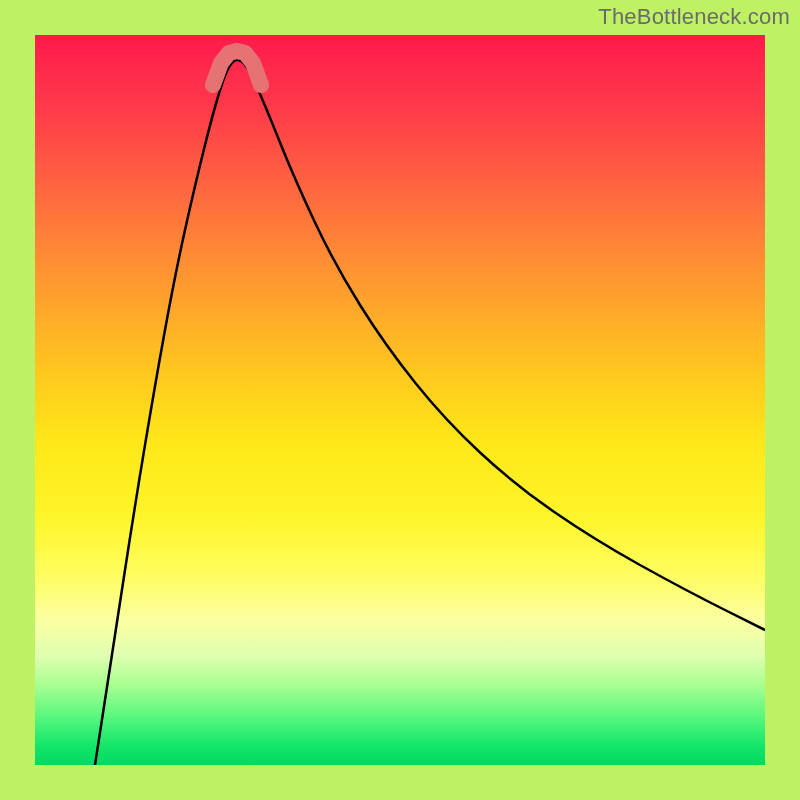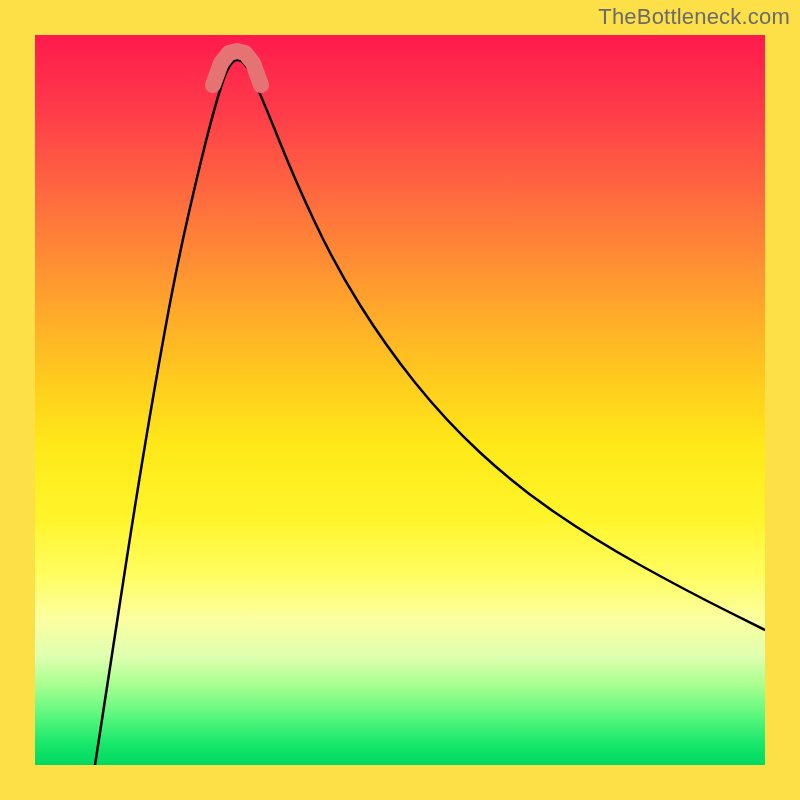--- a/index.html
+++ b/index.html
@@ -9,21 +9,21 @@
     height: 800px;
     background: #000;
     overflow: hidden;
   }
   .frame {
     position: absolute;
     left: 0;
     top: 0;
     width: 800px;
     height: 800px;
-    background: #fde047;
+    background: #bef264;
   }
   .plot {
     position: absolute;
     left: 35px;
     top: 35px;
     width: 730px;
     height: 730px;
     overflow: hidden;
   }
   .gradient {

